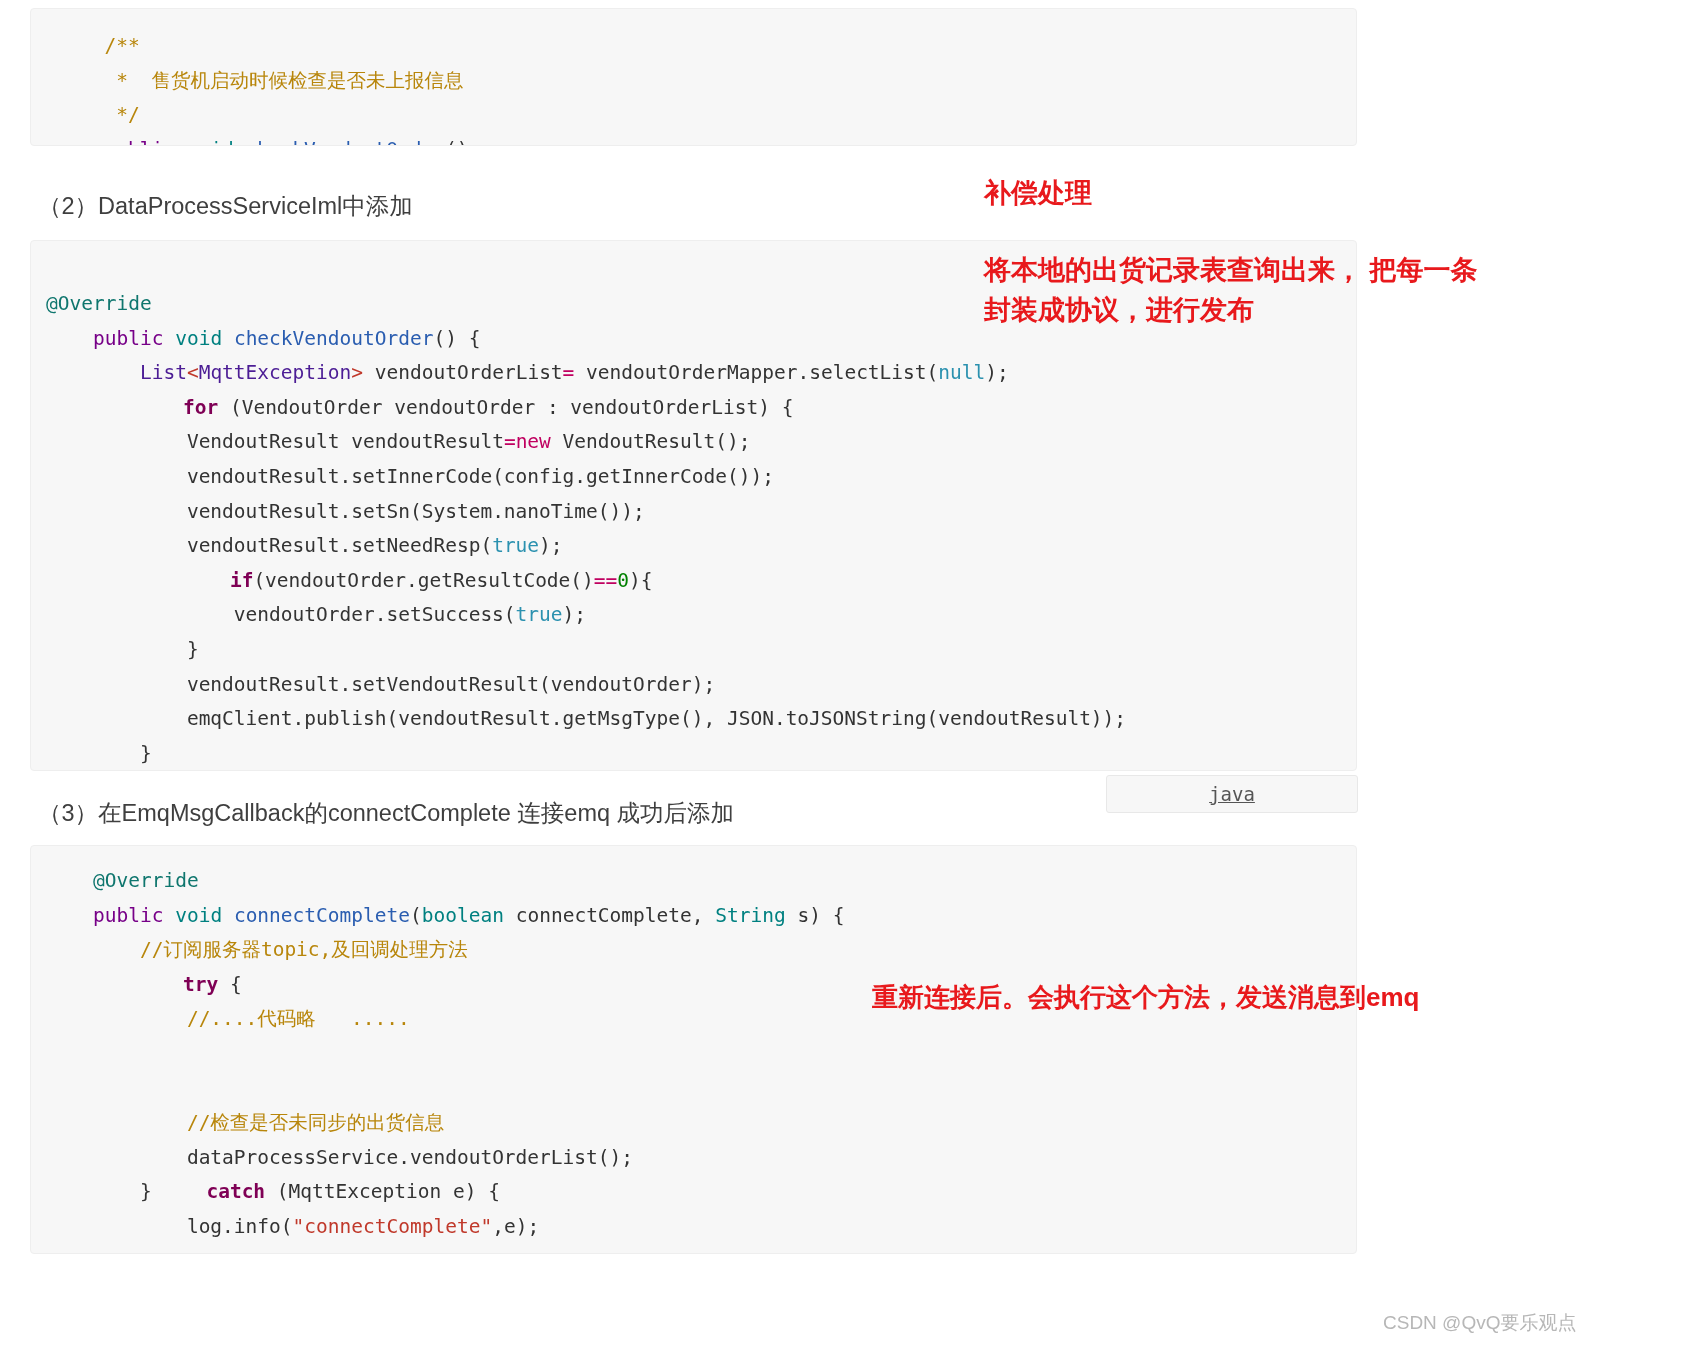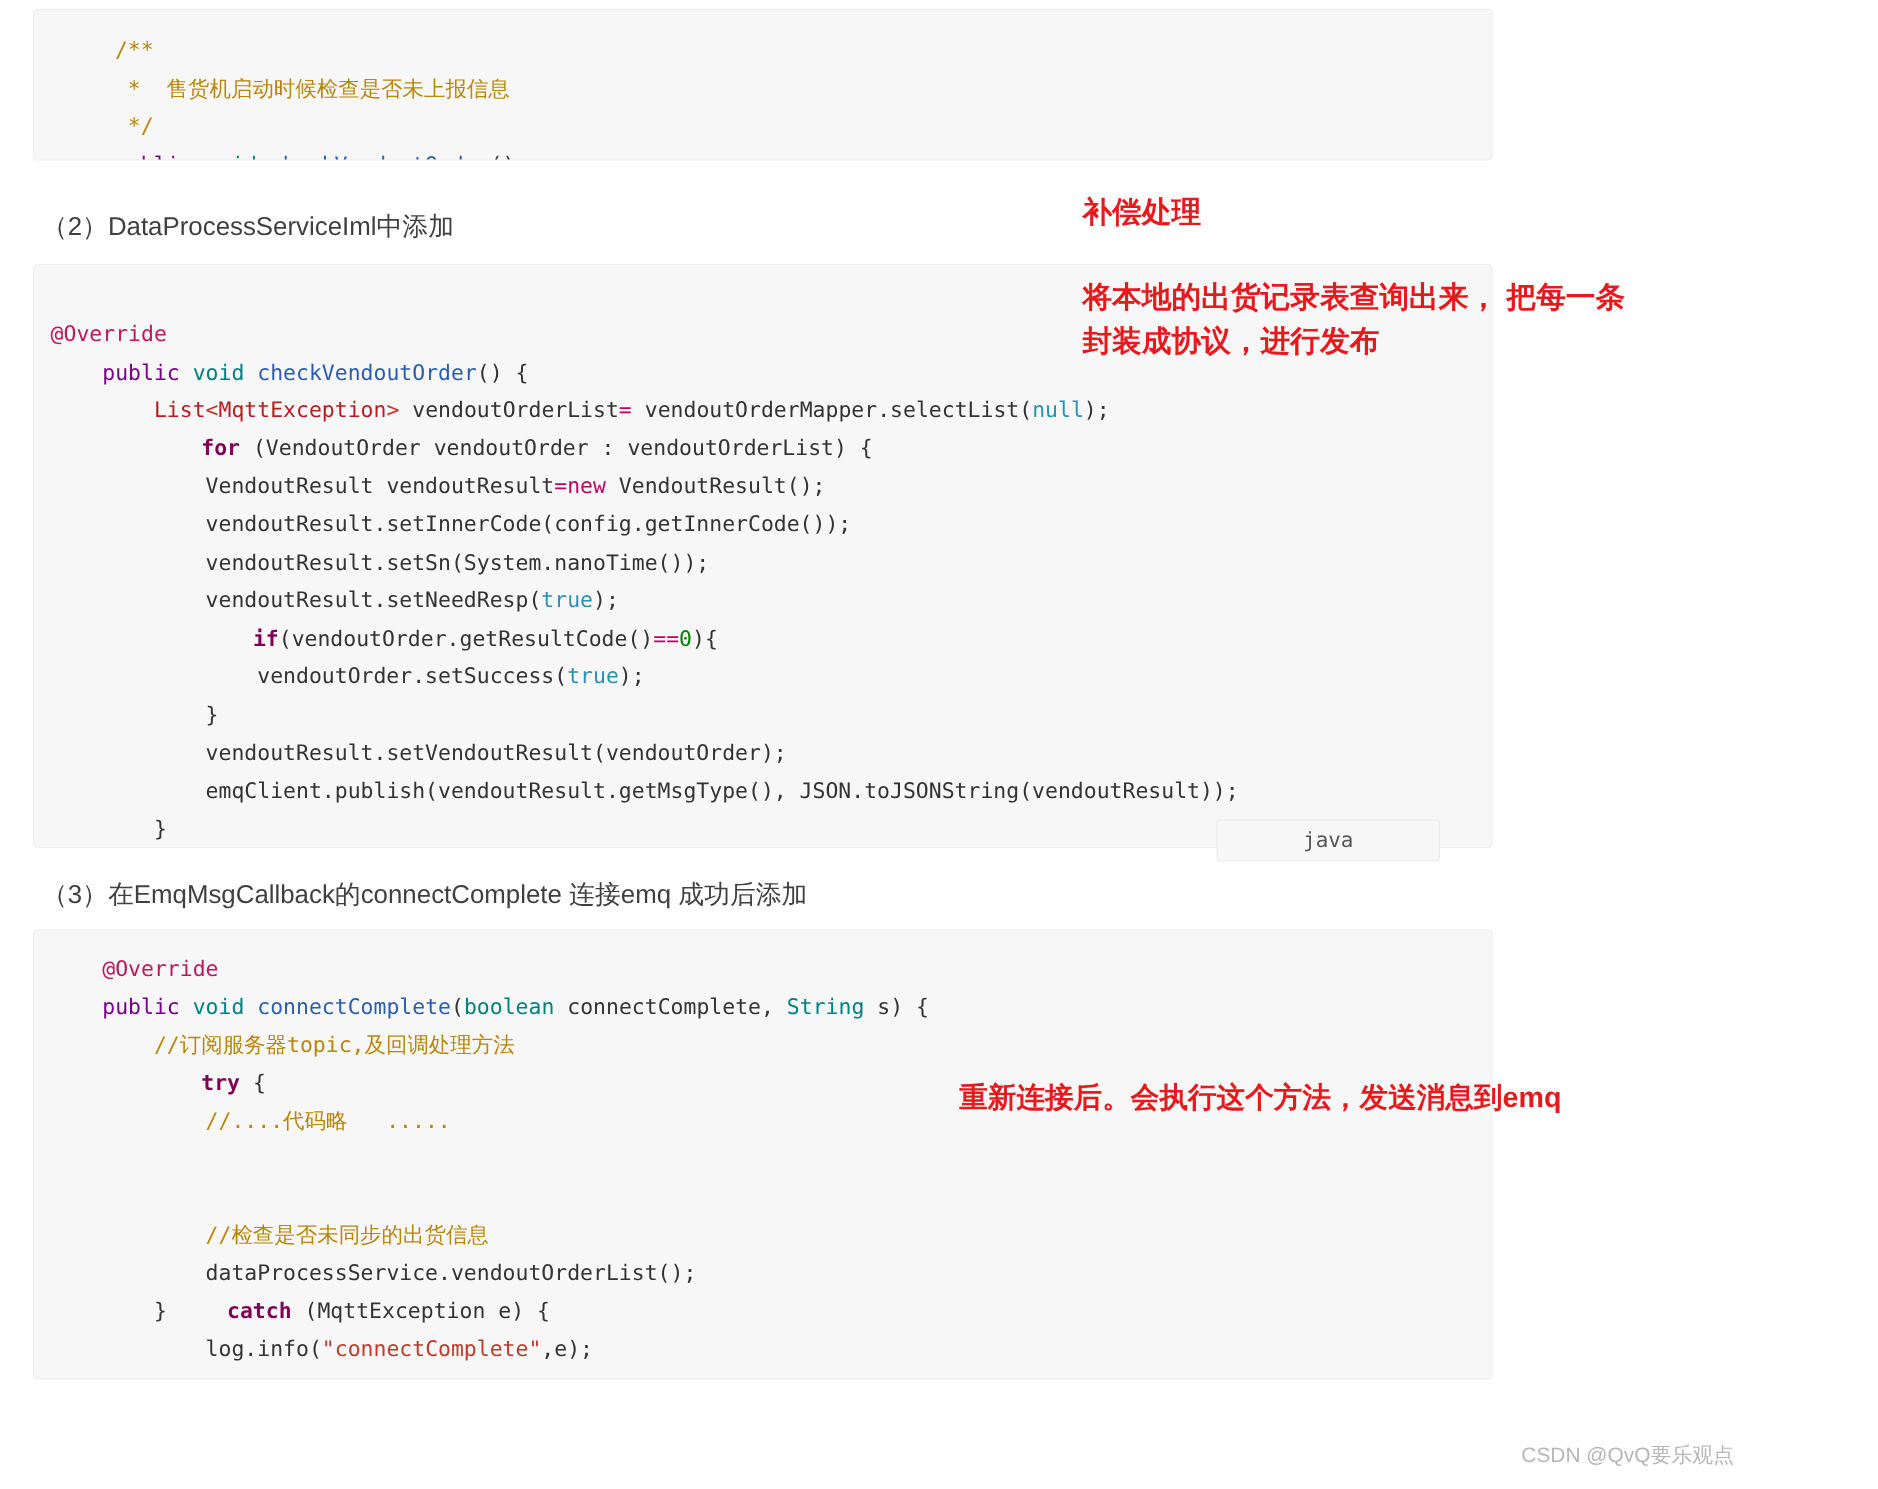--- a/index.html
+++ b/index.html
@@ -37,26 +37,26 @@
     white-space: pre;
     color: #333333;
     margin: 0;
   }
 
   
   .k      { color: #7f0055; font-weight: 700; margin-left: 43px; }   
   .kw     { color: #770088; }                      
   .kv     { color: #008080; }                      
   .fn     { color: #2a5db0; }                      
-  .ty     { color: #b91c1c; }                      
+  .ty     { color: #4c1d95; }                      
   .cmt    { color: #b8860b; }
   .lit    { color: #2b91af; }                      
   .num    { color: #008000; }                      
   .op     { color: #c00060; }                      
-  .ann    { color: #be185d; }                      
+  .ann    { color: #0f766e; }                      
   .gen    { color: #c0392b; }                      
   .str    { color: #c0392b; }                      
   .pl     { color: #333333; }                      
 
   
   .heading {
     position: absolute;
     font-family: "Liberation Sans", sans-serif;
     font-size: 23.5px;
     color: #3f3f3f;
@@ -129,21 +129,21 @@
             <span class="pl">}</span>
             <span class="pl">vendoutResult.setVendoutResult(vendoutOrder);</span>
             <span class="pl">emqClient.publish(vendoutResult.getMsgType(), JSON.toJSONString(vendoutResult));</span>
         <span class="pl">}</span>
     </pre>
   </div>
 
   <div class="annot annot-2" style="left:984px; top:290px;">封装成协议，进行发布</div>
   <div class="annot annot-2" style="left:984px; top:250px;">将本地的出货记录表查询出来， 把每一条</div>
 
-  <div class="langtag" style="left:1106px; top:745px; width:203px; height:38px;">
+  <div class="langtag" style="left:1106px; top:775px; width:252px; height:38px;text-decoration:underline;">
     <span>java</span>
   </div>
 
   <div class="heading" style="left:38px; top:797px;">（3）在EmqMsgCallback的connectComplete 连接emq 成功后添加</div>
 
   <div class="codeblock" style="left:30px; top:845px; width:1327px; height:409px;">
     <pre class="code" style="position:absolute; left:15px; top:18px;">    <span class="ann">@Override</span>
     <span class="kw">public</span> <span class="kv">void</span> <span class="fn">connectComplete</span><span class="pl">(</span><span class="kv">boolean</span> <span class="pl">connectComplete, </span><span class="kv">String</span> <span class="pl">s) {</span>
         <span class="cmt">//订阅服务器topic,及回调处理方法</span>
         <span class="k">try</span> <span class="pl">{</span>

